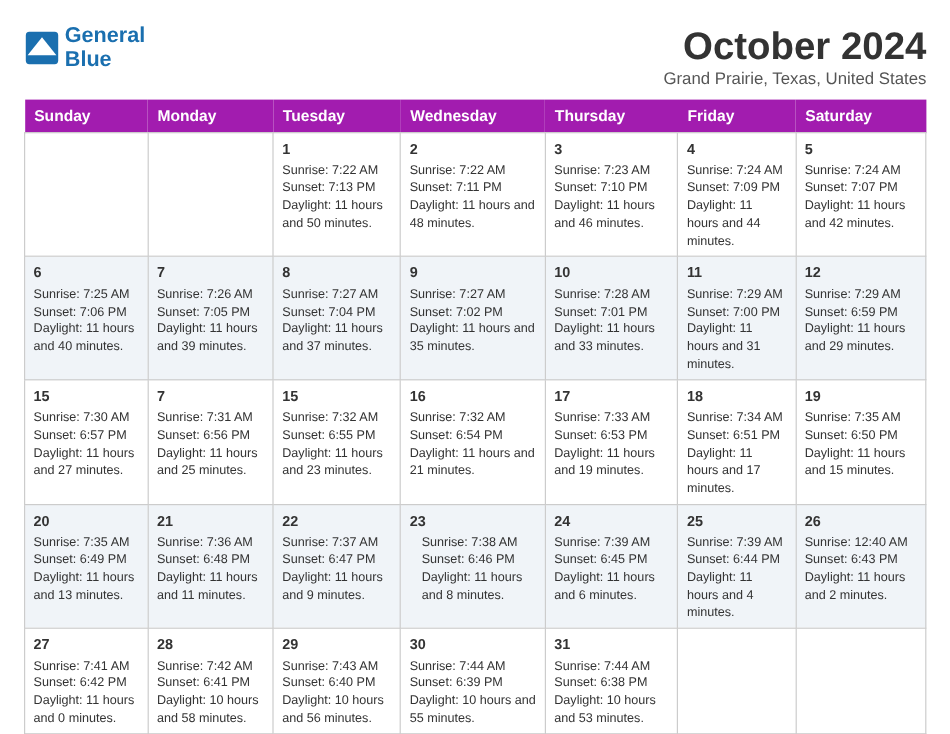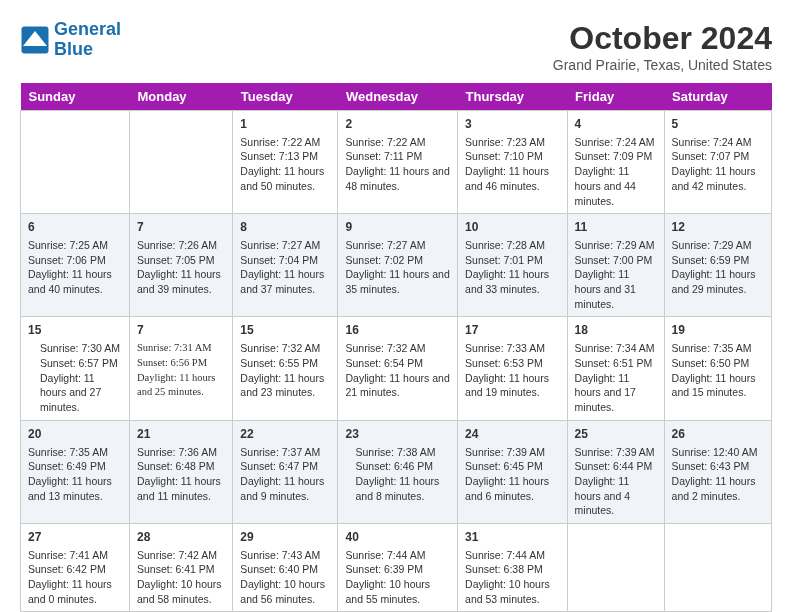--- a/index.html
+++ b/index.html
@@ -194,27 +194,27 @@
         <td>
           <span class="day-number">12</span>
           <div class="day-info" style="white-space: pre-line;">Sunrise: 7:29 AM
 Sunset: 6:59 PM
 Daylight: 11 hours and 29 minutes.</div>
         </td>
       </tr>
       <tr>
         <td>
           <span class="day-number">15</span>
-          <div class="day-info" style="white-space: pre-line; margin-left: 12px;">Sunrise: 7:30 AM
+          <div class="day-info" style="white-space: pre-line;">Sunrise: 7:30 AM
 Sunset: 6:57 PM
 Daylight: 11 hours and 27 minutes.</div>
         </td>
         <td>
           <span class="day-number">7</span>
-          <div class="day-info" style="white-space: pre-line; font-family: Liberation Serif, serif;">Sunrise: 7:31 AM
+          <div class="day-info" style="white-space: pre-line;">Sunrise: 7:31 AM
 Sunset: 6:56 PM
 Daylight: 11 hours and 25 minutes.</div>
         </td>
         <td>
           <span class="day-number">15</span>
           <div class="day-info" style="white-space: pre-line;">Sunrise: 7:32 AM
 Sunset: 6:55 PM
 Daylight: 11 hours and 23 minutes.</div>
         </td>
         <td>
@@ -299,21 +299,21 @@
 Sunset: 6:41 PM
 Daylight: 10 hours and 58 minutes.</div>
         </td>
         <td>
           <span class="day-number">29</span>
           <div class="day-info" style="white-space: pre-line;">Sunrise: 7:43 AM
 Sunset: 6:40 PM
 Daylight: 10 hours and 56 minutes.</div>
         </td>
         <td>
-          <span class="day-number">40</span>
+          <span class="day-number">30</span>
           <div class="day-info" style="white-space: pre-line;">Sunrise: 7:44 AM
 Sunset: 6:39 PM
 Daylight: 10 hours and 55 minutes.</div>
         </td>
         <td>
           <span class="day-number">31</span>
           <div class="day-info" style="white-space: pre-line;">Sunrise: 7:44 AM
 Sunset: 6:38 PM
 Daylight: 10 hours and 53 minutes.</div>
         </td>

